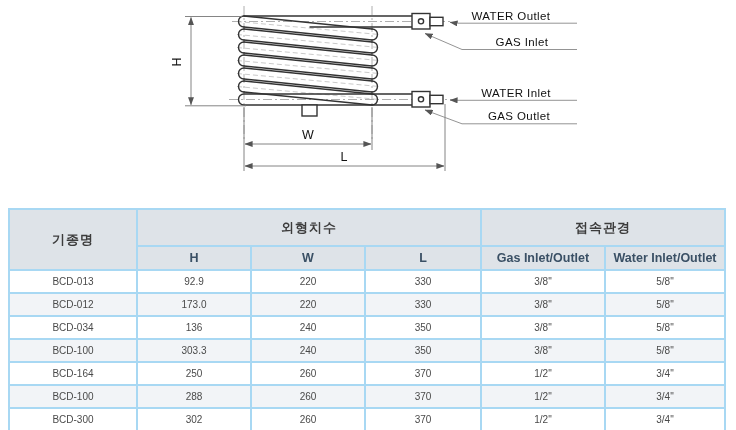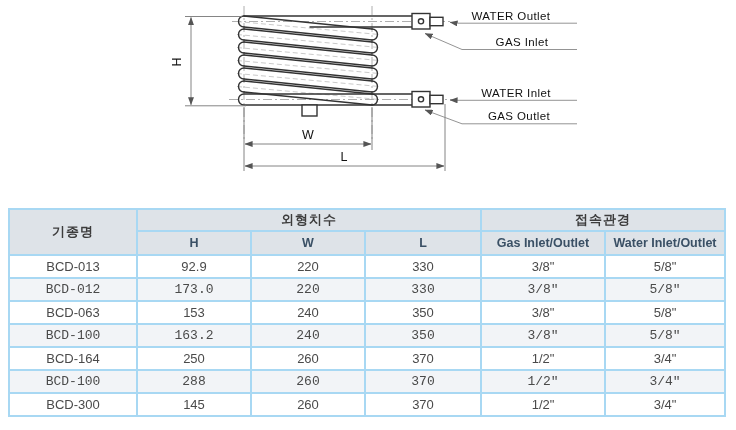--- a/index.html
+++ b/index.html
@@ -21,24 +21,24 @@
   }
   table.spec th.kr {
     background:#dee3e8; color:#3c3c3c;
     font-size:13px; font-weight:bold; letter-spacing:1px;
   }
   table.spec th.en {
     background:#dee3e8; color:#3a5065;
     font-size:12.5px; font-weight:bold;
   }
   table.spec td {
-    font-size:13px; color:#4a4a4a; background:#ffffff;
-  }
-  table.spec tr.alt td { background:#f2f4f7;font-family:Liberation Mono, monospace; }
-  tr.hrow1 { height:22px;margin-left:20px; }
+    font-size:10px; color:#4a4a4a; background:#ffffff;
+  }
+  table.spec tr.alt td { background:#f2f4f7; }
+  tr.hrow1 { height:37px;margin-left:20px; }
   tr.hrow2 { height:24px; }
   tr.drow  { height:23px; }
 
   
   text.callout { font-size:11.5px; letter-spacing:0.4px; fill:#111111; }
   text.dim     { font-size:12.5px; fill:#111111; }
 </style>
 </head>
 <body>
 
@@ -165,30 +165,30 @@
       </tr>
       <tr class="drow alt">
         <td>BCD-012</td>
         <td>173.0</td>
         <td>220</td>
         <td>330</td>
         <td>3/8"</td>
         <td>5/8"</td>
       </tr>
       <tr class="drow">
-        <td>BCD-063</td>
-        <td>153</td>
+        <td>BCD-034</td>
+        <td>136</td>
         <td>240</td>
         <td>350</td>
         <td>3/8"</td>
         <td>5/8"</td>
       </tr>
       <tr class="drow alt">
         <td>BCD-100</td>
-        <td>163.2</td>
+        <td>303.3</td>
         <td>240</td>
         <td>350</td>
         <td>3/8"</td>
         <td>5/8"</td>
       </tr>
       <tr class="drow">
         <td>BCD-164</td>
         <td>250</td>
         <td>260</td>
         <td>370</td>
@@ -198,21 +198,21 @@
       <tr class="drow alt">
         <td>BCD-100</td>
         <td>288</td>
         <td>260</td>
         <td>370</td>
         <td>1/2"</td>
         <td>3/4"</td>
       </tr>
       <tr class="drow">
         <td>BCD-300</td>
-        <td>145</td>
+        <td>302</td>
         <td>260</td>
         <td>370</td>
         <td>1/2"</td>
         <td>3/4"</td>
       </tr>
     </tbody>
   </table>
 </div>
 
 </body></html>

